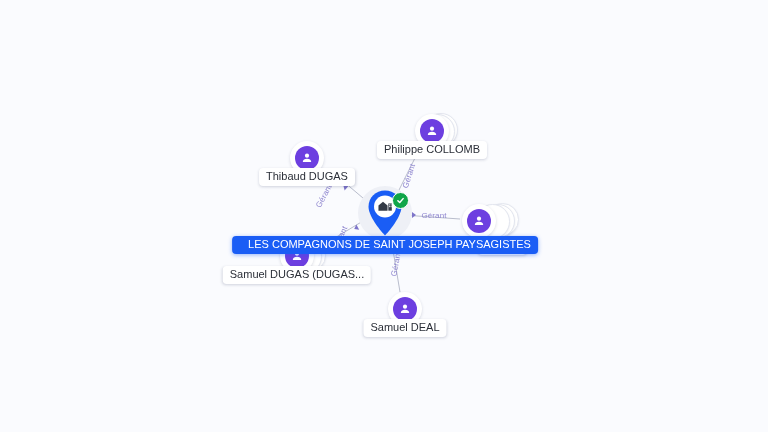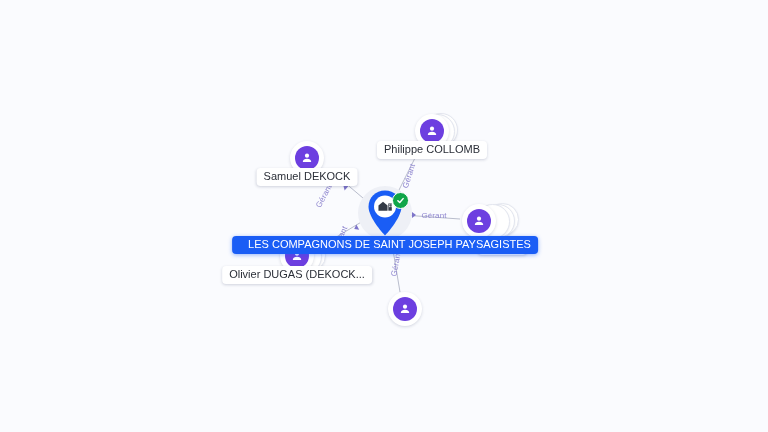--- a/index.html
+++ b/index.html
@@ -167,21 +167,21 @@
   <div class="node" style="left:307px; top:158px;">
     <div class="ring">
       <div class="avatar">
         <svg width="14" height="14" viewBox="0 0 24 24" fill="#ffffff">
           <circle cx="12" cy="8" r="3.6"></circle>
           <path d="M4.8 19c0-3.6 3.3-5.6 7.2-5.6s7.2 2 7.2 5.6z"></path>
         </svg>
       </div>
     </div>
   </div>
-  <div class="label" style="left:307px; top:168px;">Samuel DEKOCK</div>
+  <div class="label" style="left:307px; top:168px;">Thibaud DUGAS</div>
 
   <div class="node" style="left:432px; top:131px;">
     <div class="stack" style="width:32px;height:32px;left:-8px;top:-18px;"></div>
     <div class="stack" style="width:33px;height:33px;left:-12px;top:-17px;"></div>
     <div class="ring">
       <div class="avatar">
         <svg width="14" height="14" viewBox="0 0 24 24" fill="#ffffff">
           <circle cx="12" cy="8" r="3.6"></circle>
           <path d="M4.8 19c0-3.6 3.3-5.6 7.2-5.6s7.2 2 7.2 5.6z"></path>
         </svg>
@@ -209,32 +209,33 @@
     <div class="stack" style="width:33px;height:33px;left:-10px;top:-17px;"></div>
     <div class="ring">
       <div class="avatar">
         <svg width="14" height="14" viewBox="0 0 24 24" fill="#ffffff">
           <circle cx="12" cy="8" r="3.6"></circle>
           <path d="M4.8 19c0-3.6 3.3-5.6 7.2-5.6s7.2 2 7.2 5.6z"></path>
         </svg>
       </div>
     </div>
   </div>
-  <div class="label" style="left:297px; top:266px;">Olivier DUGAS (DEKOCK...</div>
+  <div class="label" style="left:297px; top:266px;">Samuel DUGAS (DUGAS...</div>
 
   <div class="node" style="left:405px; top:309px;">
     <div class="ring">
       <div class="avatar">
         <svg width="14" height="14" viewBox="0 0 24 24" fill="#ffffff">
           <circle cx="12" cy="8" r="3.6"></circle>
           <path d="M4.8 19c0-3.6 3.3-5.6 7.2-5.6s7.2 2 7.2 5.6z"></path>
         </svg>
       </div>
     </div>
   </div>
+  <div class="label" style="left:405px; top:319px;">Samuel DEAL</div>
 
   <div class="pin-wrap" style="left:385px; top:213px;">
     <div class="pin-halo"></div>
     <svg class="pin" viewBox="0 0 38 48">
       <path d="M19 1.5 C9.6 1.5 2.5 8.6 2.5 17.7 C2.5 29 19 46.5 19 46.5 C19 46.5 35.5 29 35.5 17.7 C35.5 8.6 28.4 1.5 19 1.5 Z" fill="#1a5df5"></path>
       <circle cx="19" cy="17.5" r="11" fill="#ffffff"></circle>
     </svg>
     <div class="pin-icon" style="left:-10px; top:-17px;">
       <svg width="16" height="16" viewBox="0 0 24 24" fill="#343a46">
         <path d="M2.2 11.2 L9 5.6 L15.8 11.2 L15.8 19 L2.2 19 Z"></path>

